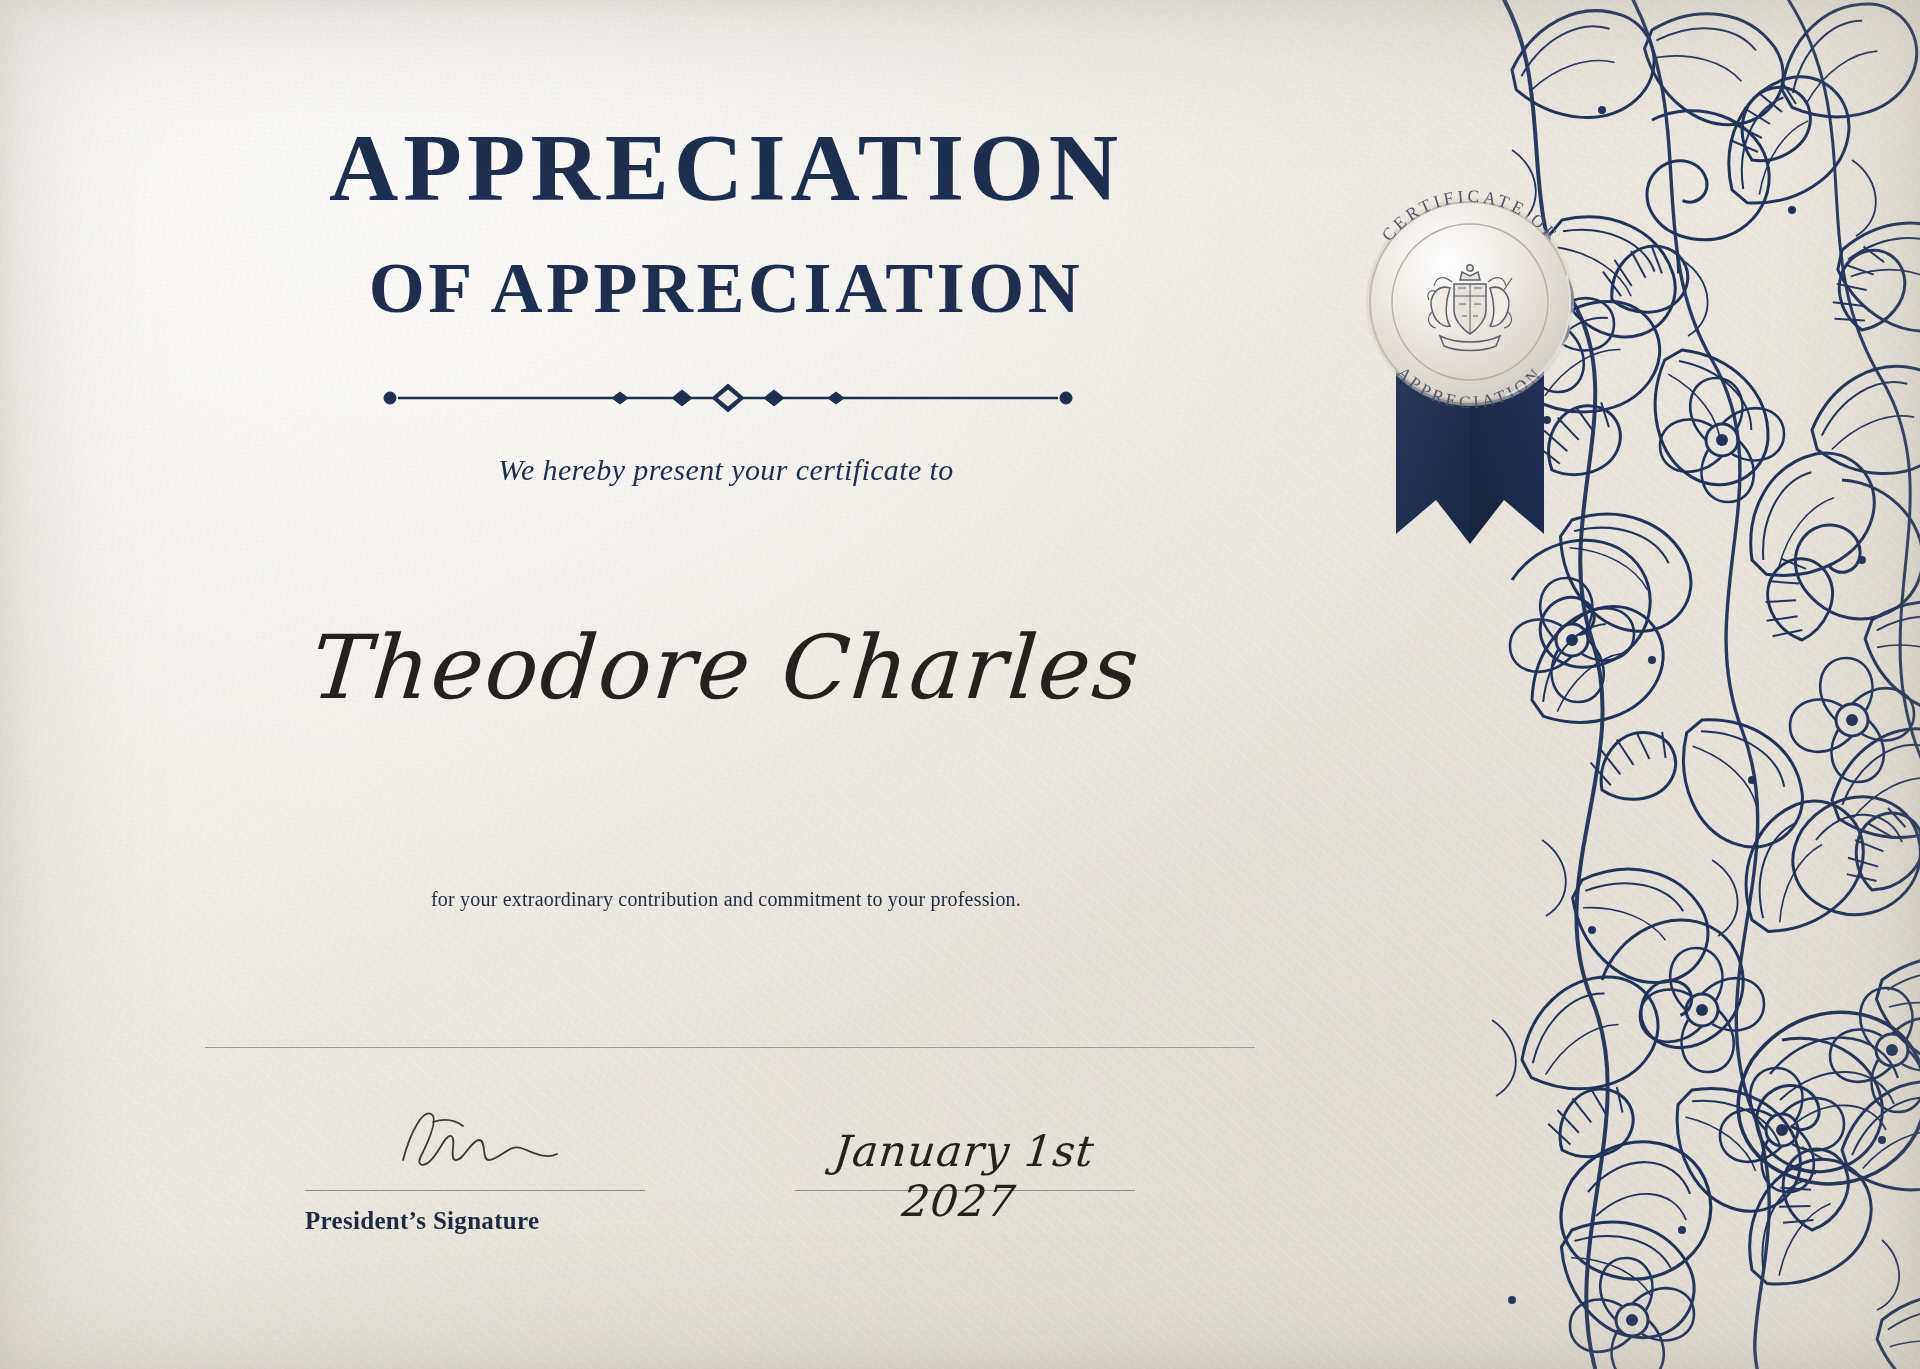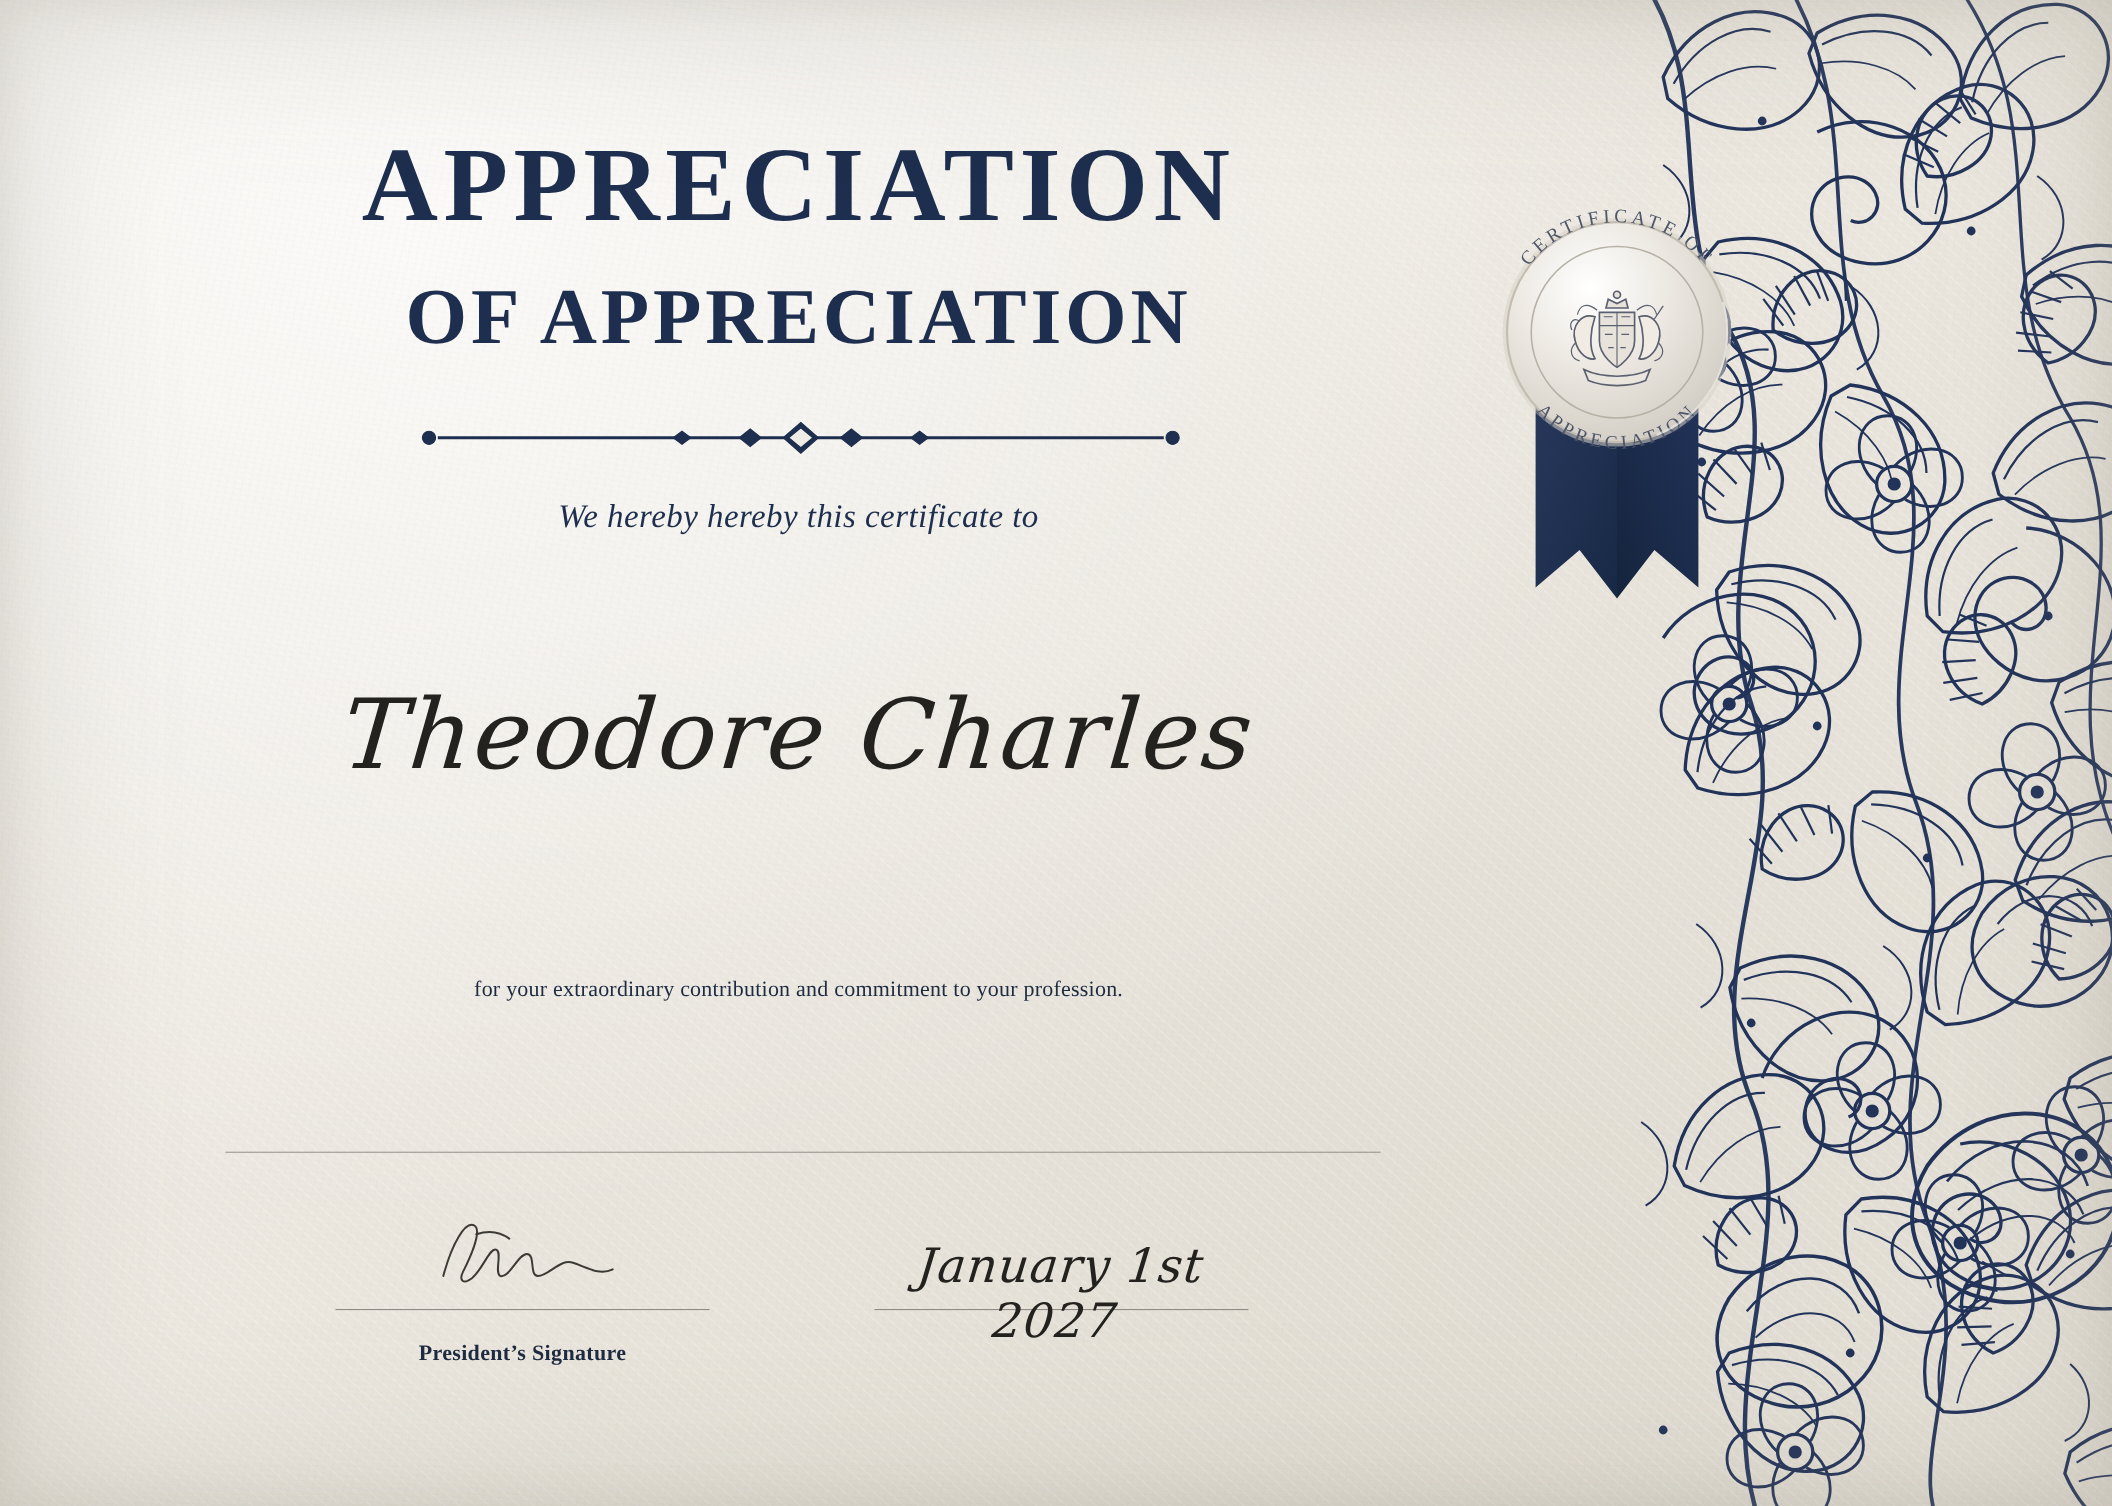--- a/index.html
+++ b/index.html
@@ -167,25 +167,24 @@
     position: absolute;
     left: 88px;
     top: 4px;
   }
   .sig-rule {
     width: 340px;
     height: 1px;
     background: #8f8c86;
   }
   .sig-caption {
-    margin-top: 28px;
-    text-align: center;
+    margin-top: 16px;
     font-family: "Liberation Serif", serif;
     font-weight: bold;
-    font-size: 20px;
+    font-size: 25px;
     color: #1d2a40;
     letter-spacing: 0.3px;
   }
 
   
   #date-block {
     position: absolute;
     left: 795px;
     top: 1100px;
     width: 340px;
@@ -386,21 +385,21 @@
           <path d="M346,6.5 L359.5,18 L346,29.5 L332.5,18 Z" fill="none" stroke-width="2"></path>
 
           <path d="M300,10 L310,18 L300,26 L290,18 Z"></path>
           <path d="M392,10 L402,18 L392,26 L382,18 Z"></path>
           <path d="M238,12 L246,18 L238,24 L230,18 Z"></path>
           <path d="M454,12 L462,18 L454,24 L446,18 Z"></path>
         </g>
       </svg>
     </div>
 
-    <div class="present-line">We hereby hereby this certificate to</div>
+    <div class="present-line">We hereby present your certificate to</div>
 
     <div class="recipient">Theodore Charles</div>
 
     <div class="body-text">for your extraordinary contribution and commitment to your profession.</div>
 
     <div id="rule-long"></div>
 
     <div id="sig-block">
       <div id="sig-mark">
         <svg width="190" height="80" viewBox="0 0 190 80" xmlns="http://www.w3.org/2000/svg">

